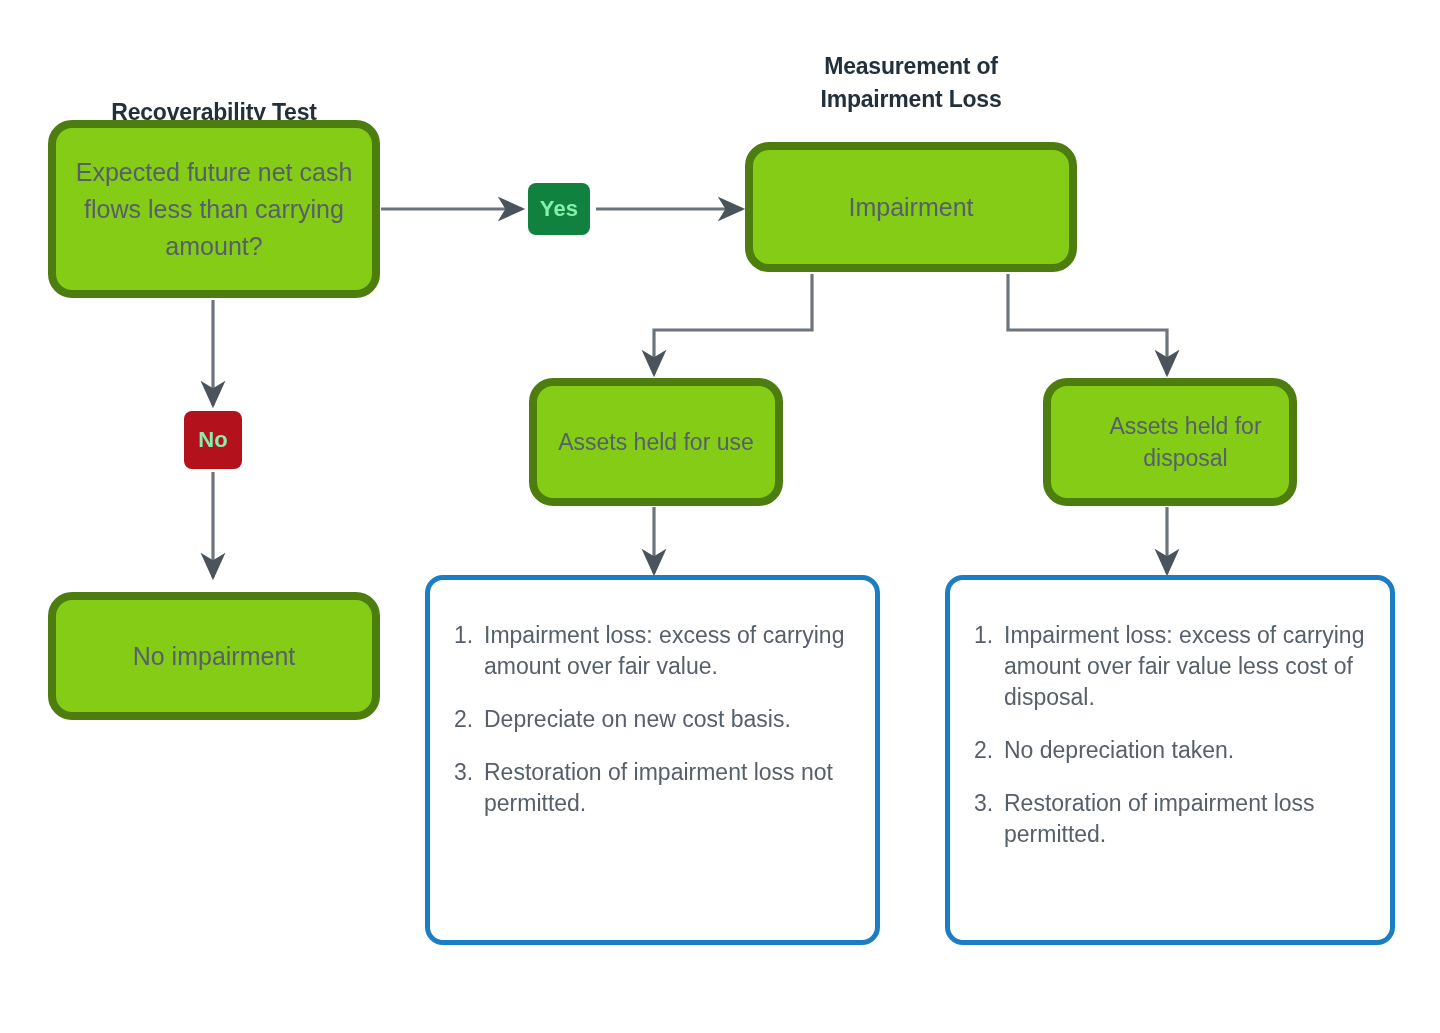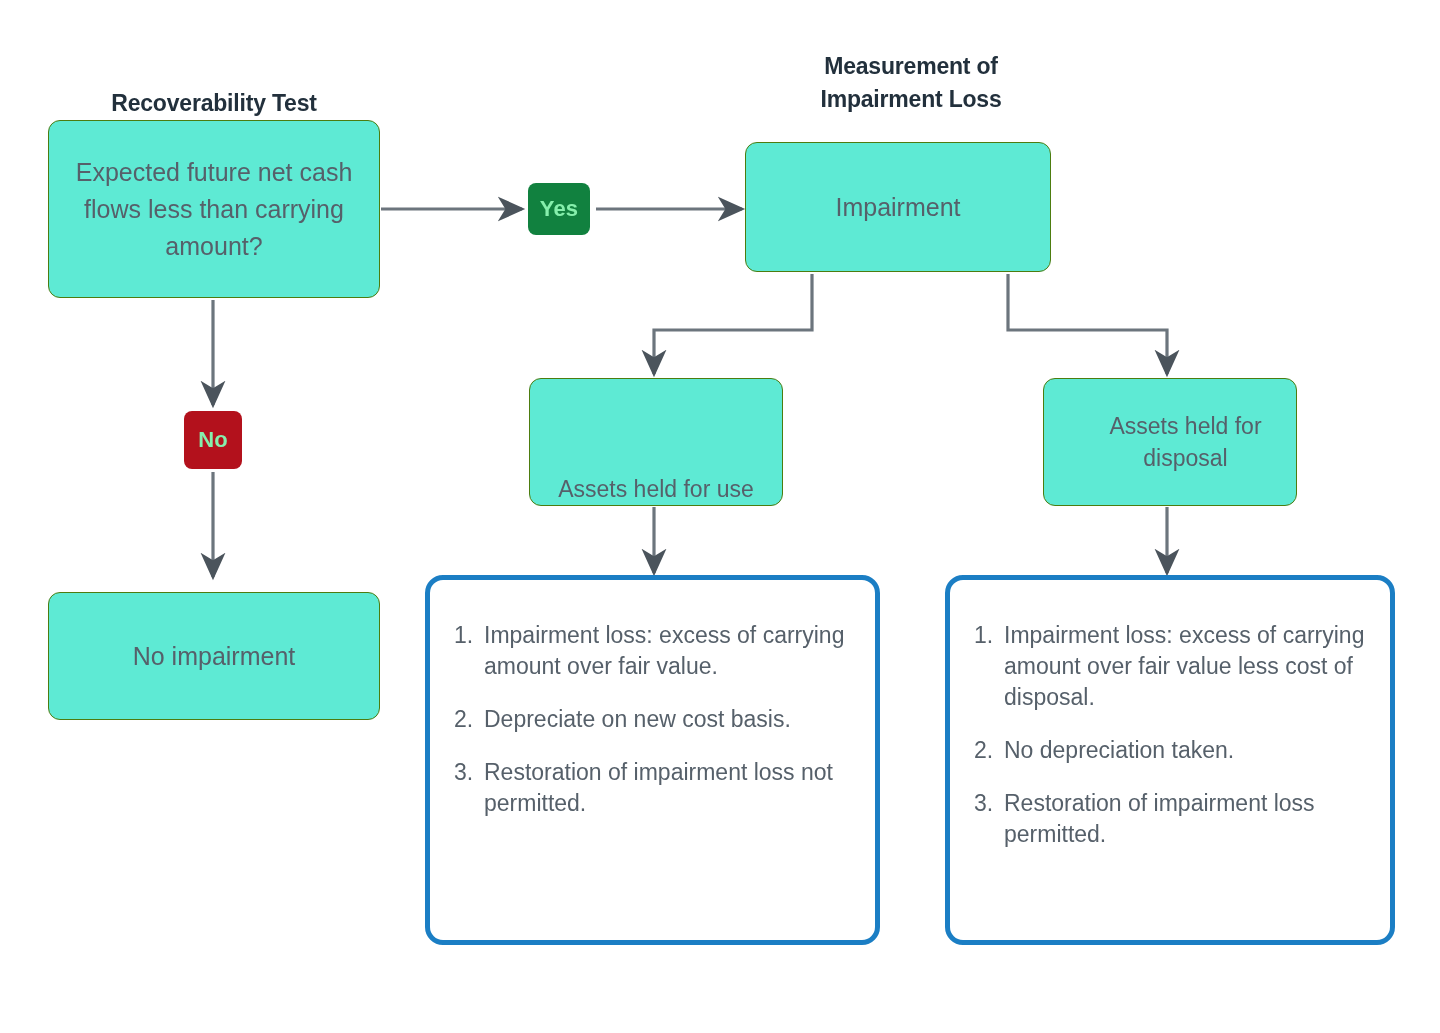--- a/index.html
+++ b/index.html
@@ -28,23 +28,23 @@
     font-weight: bold;
     font-size: 23px;
     line-height: 33px;
     color: #22303c;
     text-align: center;
     letter-spacing: -0.2px;
   }
   .node {
     position: absolute;
     box-sizing: border-box;
-    border: 1px solid #4d7c0f;
-    border-radius: 12px;
-    background: #5eead4;
+    border: 8px solid #4d7c0f;
+    border-radius: 24px;
+    background: #84cc16;
     display: flex;
     align-items: center;
     justify-content: center;
   }
   .node-text {
     color: #56606a;
     font-size: 25px;
     line-height: 37px;
     text-align: center;
     padding: 0 12px;
@@ -116,44 +116,44 @@
       <line x1="596" y1="209" x2="742" y2="209" marker-end="url(#arrow)"></line>
       <line x1="213" y1="300" x2="213" y2="405" marker-end="url(#arrow)"></line>
       <line x1="213" y1="472" x2="213" y2="577" marker-end="url(#arrow)"></line>
       <path d="M812,274 L812,330 L654,330 L654,374" marker-end="url(#arrow)"></path>
       <path d="M1008,274 L1008,330 L1167,330 L1167,374" marker-end="url(#arrow)"></path>
       <line x1="654" y1="507" x2="654" y2="573" marker-end="url(#arrow)"></line>
       <line x1="1167" y1="507" x2="1167" y2="573" marker-end="url(#arrow)"></line>
     </g>
   </svg>
 
-  <div class="heading" style="left:48px; top:87px; width:332px;">Recoverability Test</div>
+  <div class="heading" style="left:48px; top:96px; width:332px;">Recoverability Test</div>
 
   <div class="heading" style="left:745px; top:50px; width:332px;">
     <div>Measurement of</div>
     <div>Impairment Loss</div>
   </div>
 
   <div class="node" style="left:48px; top:120px; width:332px; height:178px;">
     <div class="node-text">Expected future net cash flows less than carrying amount?</div>
   </div>
 
   <div class="badge yes" style="left:528px; top:183px; width:62px; height:52px;">Yes</div>
 
   <div class="badge no" style="left:184px; top:411px; width:58px; height:58px;">No</div>
 
-  <div class="node" style="left:745px; top:142px; width:306px; height:130px;">
+  <div class="node" style="left:745px; top:142px; width:332px; height:130px;">
     <div class="node-text">Impairment</div>
   </div>
 
   <div class="node" style="left:48px; top:592px; width:332px; height:128px;">
     <div class="node-text">No impairment</div>
   </div>
 
-  <div class="node" style="left:529px; top:378px; width:254px; height:128px;align-items:flex-end;">
+  <div class="node" style="left:529px; top:378px; width:254px; height:128px;">
     <div class="node-text small">Assets held for use</div>
   </div>
 
   <div class="node" style="left:1043px; top:378px; width:254px; height:128px;padding-left:31px;">
     <div class="node-text small">Assets held for disposal</div>
   </div>
 
   <div class="list-node" style="left:425px; top:575px; width:455px; height:370px;">
     <ol class="numlist" style="margin:40px 30px 0 24px;">
         <li>

